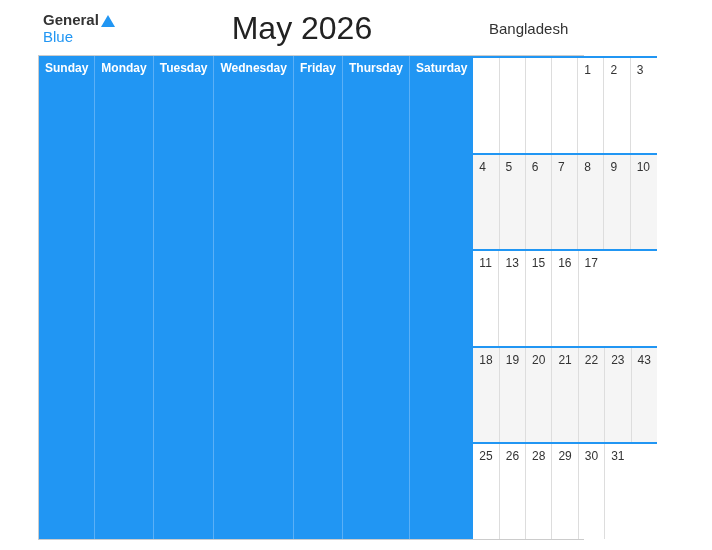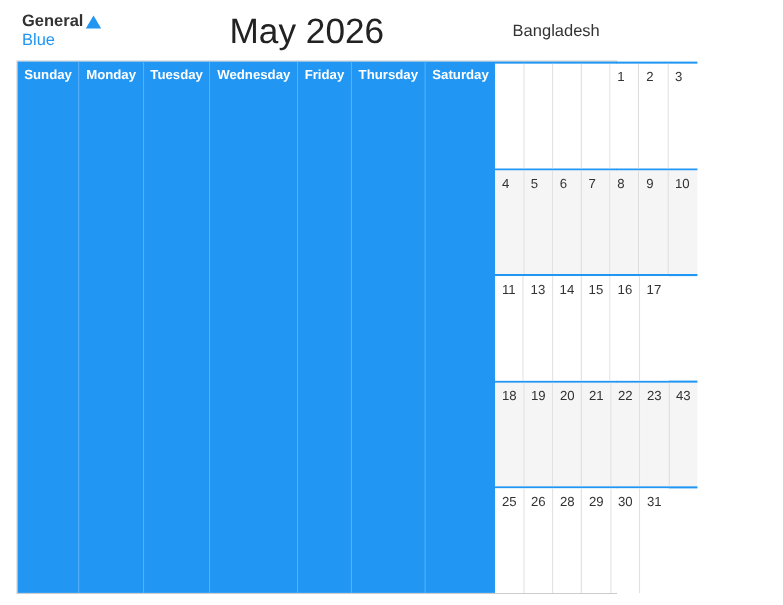--- a/index.html
+++ b/index.html
@@ -9,20 +9,21 @@
       background: #fff;
       font-family: Arial, sans-serif;
       overflow: hidden;
     }
     .calendar-container {
       width: 576px;
       height: 550px;
       padding: 10px 15px 10px 15px;
       display: flex;
       flex-direction: column;
+      margin-left: 23px;
     }
     .header {
       display: flex;
       align-items: center;
       justify-content: space-between;
       margin-bottom: 8px;
       padding: 0 5px;
     }
     .logo {
       display: flex;
@@ -164,21 +165,20 @@
           <div class="day-cell"><span class="day-num">5</span></div>
           <div class="day-cell"><span class="day-num">6</span></div>
           <div class="day-cell"><span class="day-num">7</span></div>
           <div class="day-cell"><span class="day-num">8</span></div>
           <div class="day-cell"><span class="day-num">9</span></div>
           <div class="day-cell"><span class="day-num">10</span></div>
         </div>
         <div class="week-row">
           <div class="day-cell"><span class="day-num">11</span></div>
           <div class="day-cell"><span class="day-num">13</span></div>
-          <div class="day-cell"><span class="day-num">14</span></div>
           <div class="day-cell"><span class="day-num">15</span></div>
           <div class="day-cell"><span class="day-num">16</span></div>
           <div class="day-cell"><span class="day-num">17</span></div>
         </div>
         <div class="week-row">
           <div class="day-cell"><span class="day-num">18</span></div>
           <div class="day-cell"><span class="day-num">19</span></div>
           <div class="day-cell"><span class="day-num">20</span></div>
           <div class="day-cell"><span class="day-num">21</span></div>
           <div class="day-cell"><span class="day-num">22</span></div>

